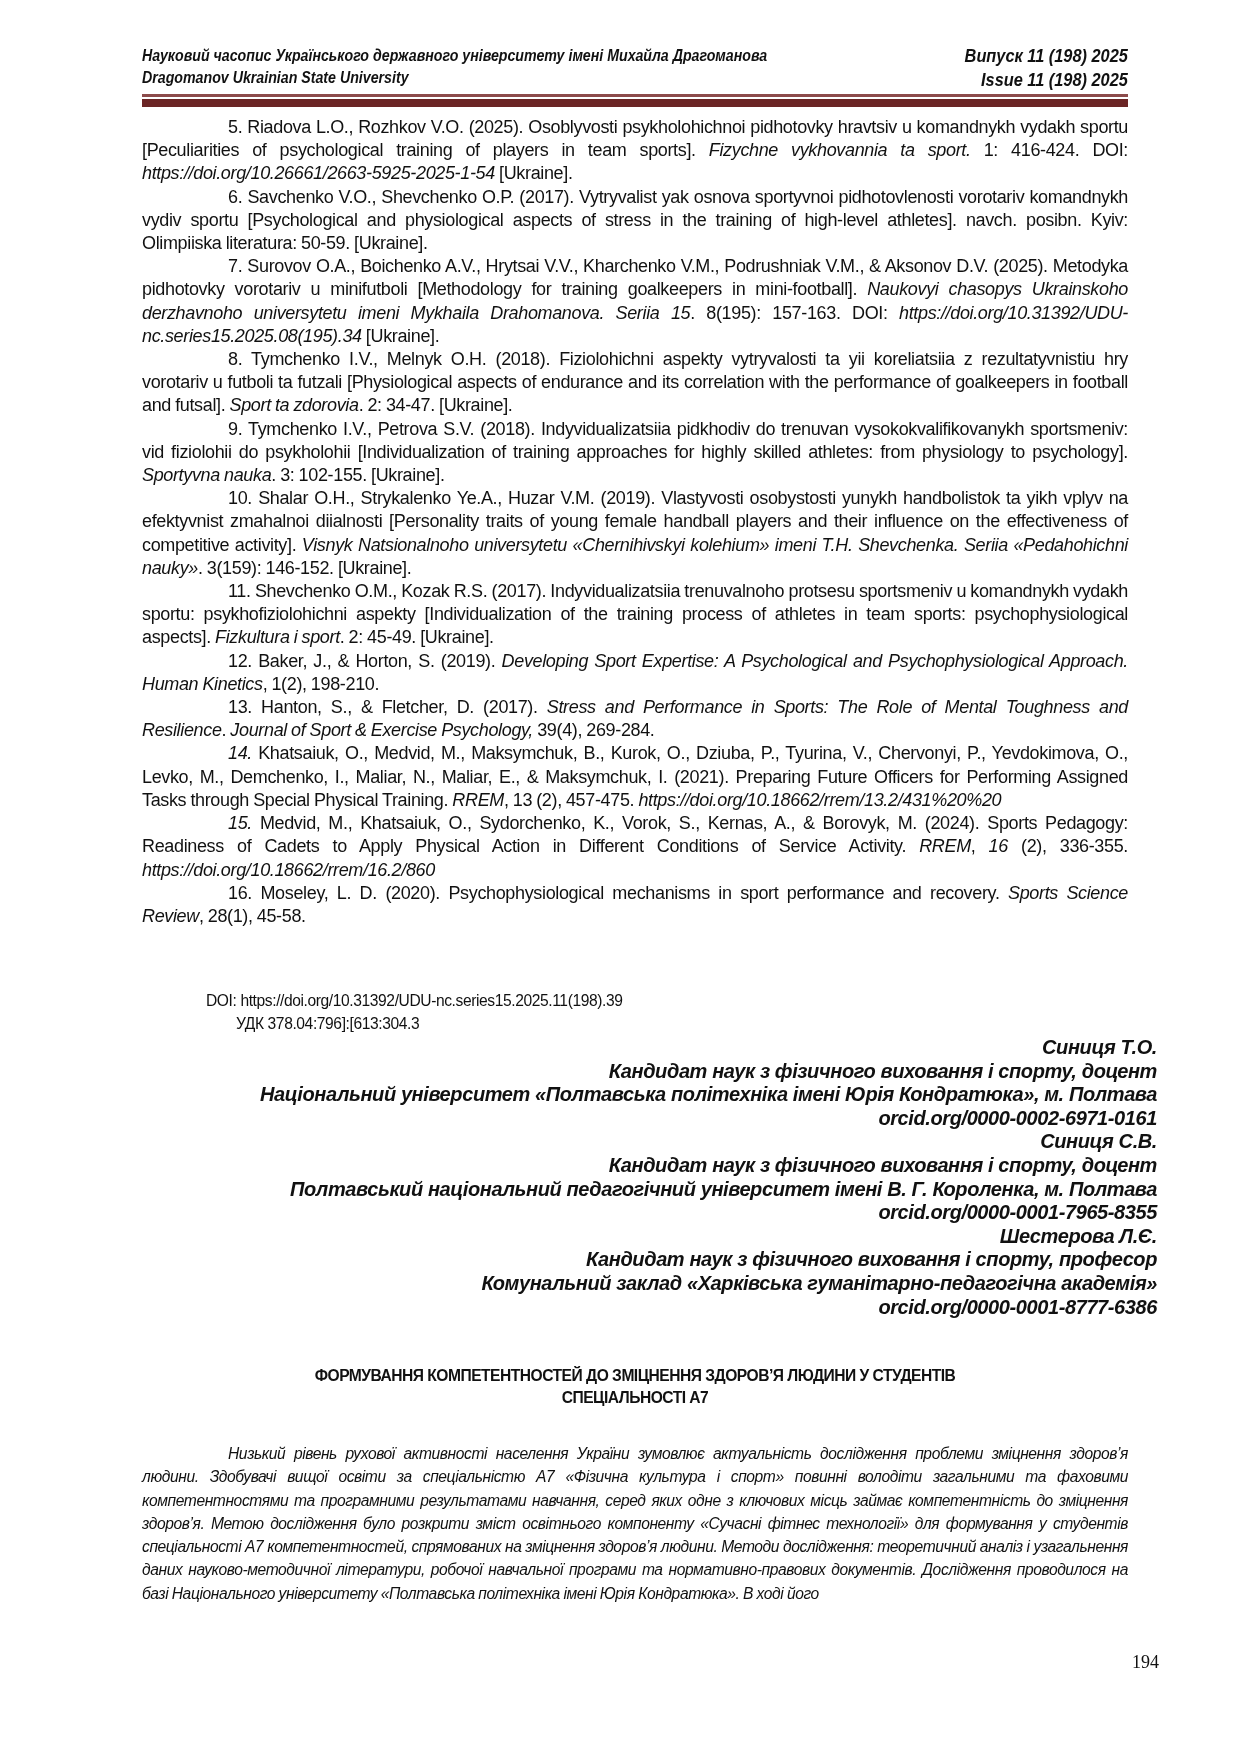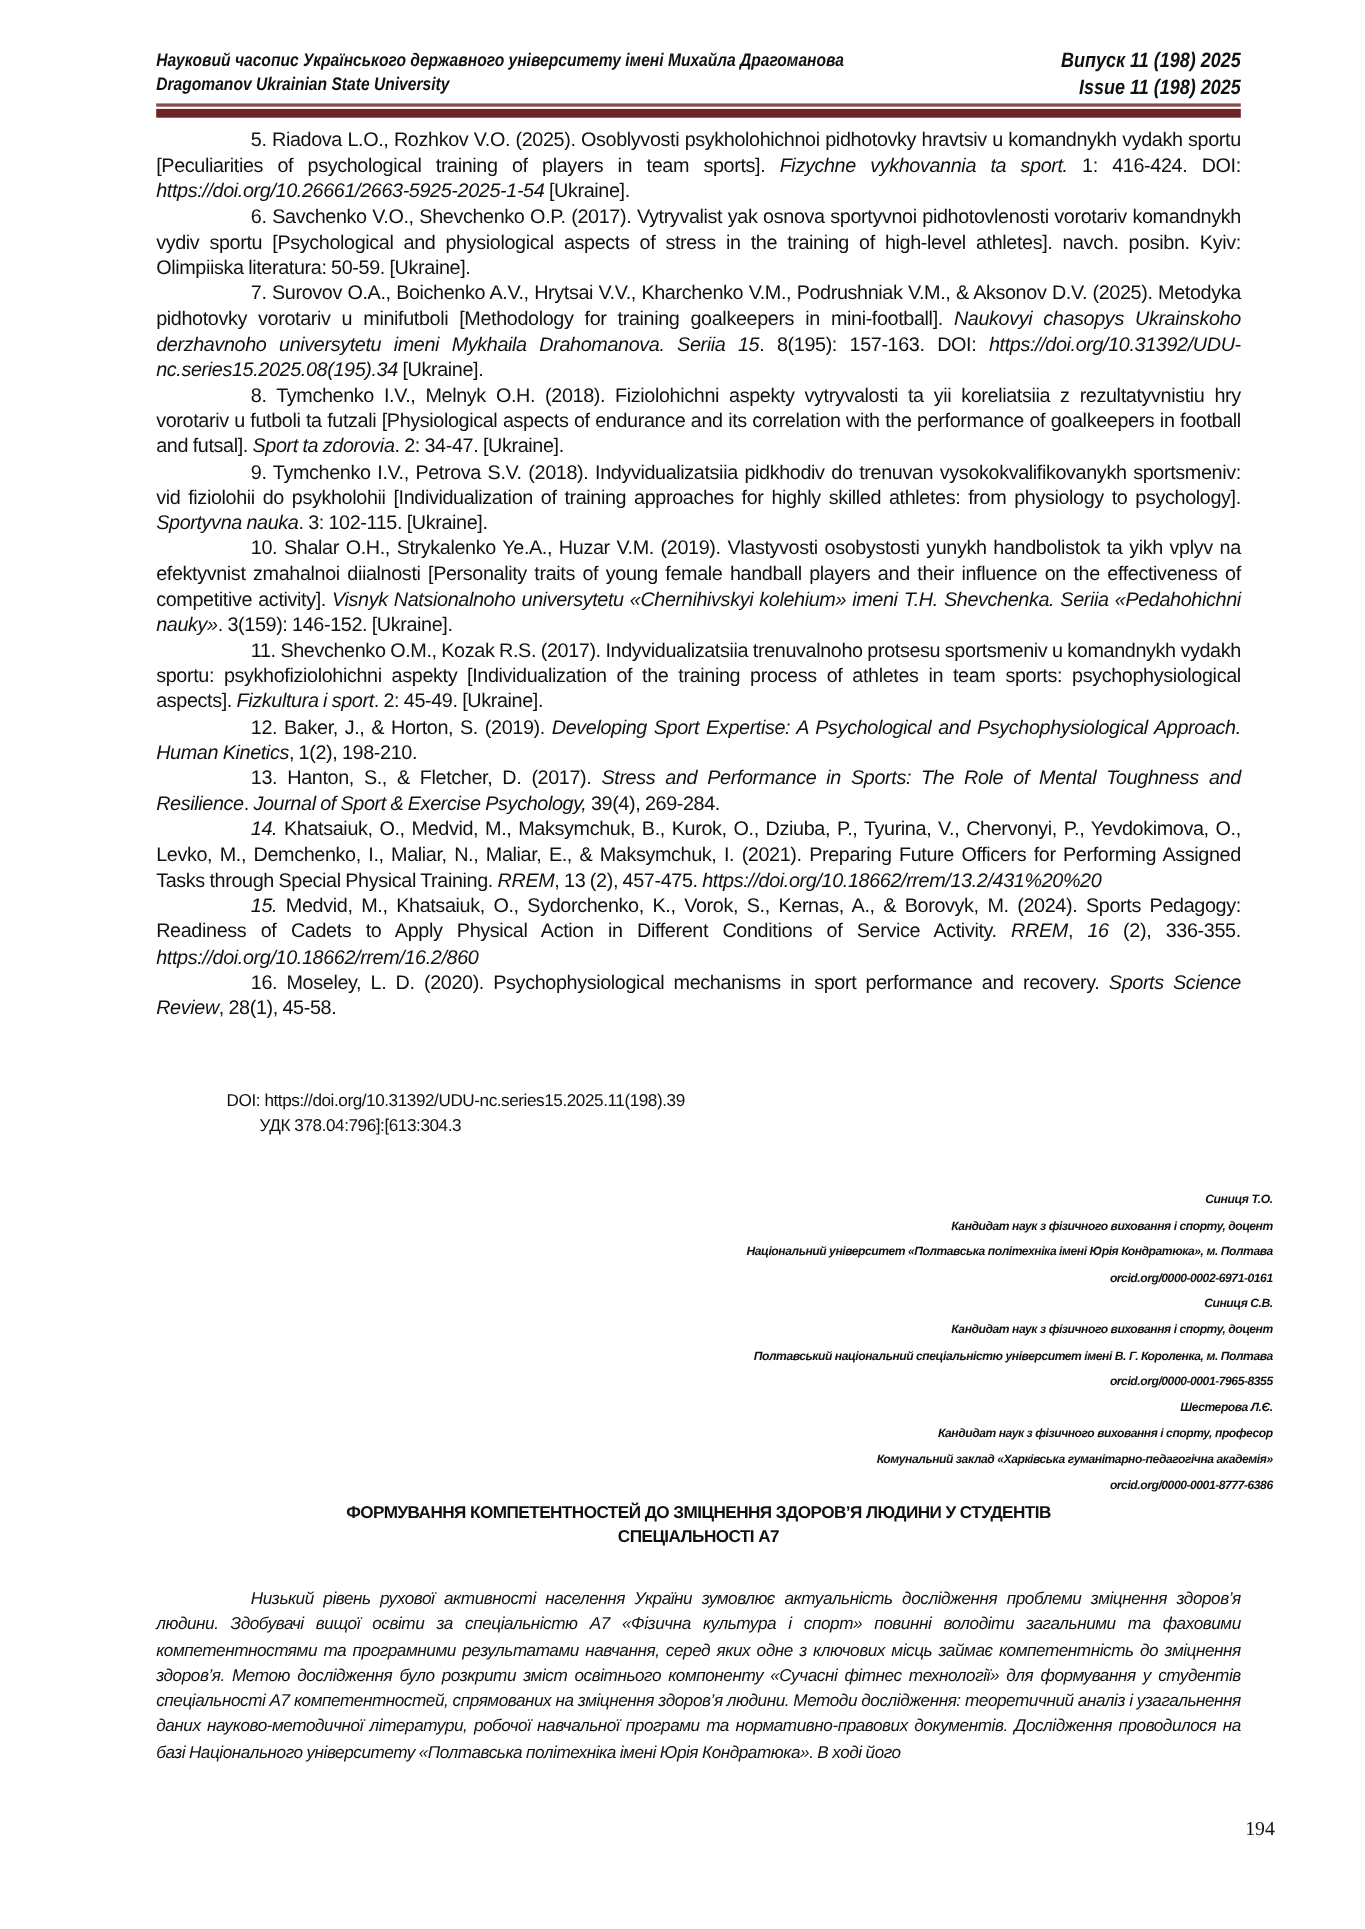--- a/index.html
+++ b/index.html
@@ -12,21 +12,21 @@
   .rule-thin { position: absolute; left: 142px; top: 94px; width: 986px; height: 3px; background: #8c4b4b; }
   .rule-thick { position: absolute; left: 142px; top: 99px; width: 986px; height: 8px; background: #6b2525; }
 
   .refs { position: absolute; left: 142px; top: 116px; width: 986px; font-family: "Liberation Sans", sans-serif; font-size: 18px; line-height: 23.2px; }
   .ref { text-align: justify; text-indent: 86px; margin: 0; letter-spacing: -0.35px; word-spacing: -0.5px; }
   .ref i { font-style: italic; }
 
   .doi-block { position: absolute; left: 206px; top: 989px; font-family: "Liberation Sans", sans-serif; font-weight: normal; font-size: 15.6px; line-height: 23px; letter-spacing: -0.4px; }
   .udk { margin-left: 30px; }
 
-  .authors { position: absolute; right: 113px; top: 1036px; width: 900px; text-align: right; font-family: "Liberation Sans", sans-serif; font-weight: bold; font-style: italic; font-size: 11px; line-height: 23.6px; letter-spacing: -0.4px; margin-top: 44px; }
+  .authors { position: absolute; right: 113px; top: 1036px; width: 900px; text-align: right; font-family: "Liberation Sans", sans-serif; font-weight: bold; font-style: italic; font-size: 20px; line-height: 23.6px; letter-spacing: -0.4px; }
   .authors div { white-space: nowrap; }
 
   .title { position: absolute; left: 142px; top: 1365px; width: 986px; text-align: center; font-family: "Liberation Sans", sans-serif; font-weight: bold; font-size: 15.6px; line-height: 22px; letter-spacing: -0.5px; }
 
   .abstract { position: absolute; left: 142px; top: 1442px; width: 986px; font-family: "Liberation Sans", sans-serif; font-style: italic; font-size: 15.6px; line-height: 23.3px; text-align: justify; text-indent: 86px; letter-spacing: -0.4px; word-spacing: -0.4px; margin: 0; }
 
   .pageno { position: absolute; left: 1112px; top: 1652px; font-family: "Liberation Serif", serif; font-size: 18px; margin-left: 20px; }
 </style>
 </head>
 <body>
@@ -44,21 +44,21 @@
     </div>
   </div>
   <div class="rule-thin"></div>
   <div class="rule-thick"></div>
 
   <div class="refs">
     <p class="ref"><span>5.</span> <span>Riadova L.O., Rozhkov V.O. (2025). Osoblyvosti psykholohichnoi pidhotovky hravtsiv u komandnykh vydakh sportu [Peculiarities of psychological training of players in team sports]. </span><i>Fizychne vykhovannia ta sport.</i><span> 1: 416-424. DOI: </span><i>https://doi.org/10.26661/2663-5925-2025-1-54</i><span> [Ukraine].</span></p>
     <p class="ref"><span>6.</span> <span>Savchenko V.O., Shevchenko O.P. (2017). Vytryvalist yak osnova sportyvnoi pidhotovlenosti vorotariv komandnykh vydiv sportu [Psychological and physiological aspects of stress in the training of high-level athletes]. navch. posibn. Kyiv: Olimpiiska literatura: 50-59. [Ukraine].</span></p>
     <p class="ref"><span>7.</span> <span>Surovov O.A., Boichenko A.V., Hrytsai V.V., Kharchenko V.M., Podrushniak V.M., &amp; Aksonov D.V. (2025). Metodyka pidhotovky vorotariv u minifutboli [Methodology for training goalkeepers in mini-football]. </span><i>Naukovyi chasopys Ukrainskoho derzhavnoho universytetu imeni Mykhaila Drahomanova. Seriia 15</i><span>. 8(195): 157-163. DOI: </span><i>https://doi.org/10.31392/UDU-nc.series15.2025.08(195).34</i><span> [Ukraine].</span></p>
     <p class="ref"><span>8.</span> <span>Tymchenko I.V., Melnyk O.H. (2018). Fiziolohichni aspekty vytryvalosti ta yii koreliatsiia z rezultatyvnistiu hry vorotariv u futboli ta futzali [Physiological aspects of endurance and its correlation with the performance of goalkeepers in football and futsal]. </span><i>Sport ta zdorovia</i><span>. 2: 34-47. [Ukraine].</span></p>
-    <p class="ref"><span>9.</span> <span>Tymchenko I.V., Petrova S.V. (2018). Indyvidualizatsiia pidkhodiv do trenuvan vysokokvalifikovanykh sportsmeniv: vid fiziolohii do psykholohii [Individualization of training approaches for highly skilled athletes: from physiology to psychology]. </span><i>Sportyvna nauka</i><span>. 3: 102-115. [Ukraine].</span></p>
+    <p class="ref"><span>9.</span> <span>Tymchenko I.V., Petrova S.V. (2018). Indyvidualizatsiia pidkhodiv do trenuvan vysokokvalifikovanykh sportsmeniv: vid fiziolohii do psykholohii [Individualization of training approaches for highly skilled athletes: from physiology to psychology]. </span><i>Sportyvna nauka</i><span>. 3: 102-155. [Ukraine].</span></p>
     <p class="ref"><span>10.</span> <span>Shalar O.H., Strykalenko Ye.A., Huzar V.M. (2019). Vlastyvosti osobystosti yunykh handbolistok ta yikh vplyv na efektyvnist zmahalnoi diialnosti [Personality traits of young female handball players and their influence on the effectiveness of competitive activity]. </span><i>Visnyk Natsionalnoho universytetu «Chernihivskyi kolehium» imeni T.H. Shevchenka. Seriia «Pedahohichni nauky»</i><span>. 3(159): 146-152. [Ukraine].</span></p>
     <p class="ref"><span>11.</span> <span>Shevchenko O.M., Kozak R.S. (2017). Indyvidualizatsiia trenuvalnoho protsesu sportsmeniv u komandnykh vydakh sportu: psykhofiziolohichni aspekty [Individualization of the training process of athletes in team sports: psychophysiological aspects]. </span><i>Fizkultura i sport</i><span>. 2: 45-49. [Ukraine].</span></p>
     <p class="ref"><span>12.</span> <span>Baker, J., &amp; Horton, S. (2019). </span><i>Developing Sport Expertise: A Psychological and Psychophysiological Approach. Human Kinetics</i><span>, 1(2), 198-210.</span></p>
     <p class="ref"><span>13.</span> <span>Hanton, S., &amp; Fletcher, D. (2017). </span><i>Stress and Performance in Sports: The Role of Mental Toughness and Resilience</i><span>. </span><i>Journal of Sport &amp; Exercise Psychology,</i><span> 39(4), 269-284.</span></p>
     <p class="ref"><i>14.</i> <span>Khatsaiuk, O., Medvid, M., Maksymchuk, B., Kurok, O., Dziuba, P., Tyurina, V., Chervonyi, P., Yevdokimova, O., Levko, M., Demchenko, I., Maliar, N., Maliar, E., &amp; Maksymchuk, I. (2021). Preparing Future Officers for Performing Assigned Tasks through Special Physical Training. </span><i>RREM</i><span>, 13 (2), 457-475. </span><i>https://doi.org/10.18662/rrem/13.2/431%20%20</i></p>
     <p class="ref"><i>15.</i> <span>Medvid, M., Khatsaiuk, O., Sydorchenko, K., Vorok, S., Kernas, A., &amp; Borovyk, M. (2024). Sports Pedagogy: Readiness of Cadets to Apply Physical Action in Different Conditions of Service Activity. </span><i>RREM</i><span>, </span><i>16</i><span> (2), 336-355. </span><i>https://doi.org/10.18662/rrem/16.2/860</i></p>
     <p class="ref"><span>16.</span> <span>Moseley, L. D. (2020). Psychophysiological mechanisms in sport performance and recovery. </span><i>Sports Science Review</i><span>, 28(1), 45-58.</span></p>
   </div>
 
   <div class="doi-block">
@@ -66,21 +66,21 @@
     <div class="udk">УДК 378.04:796]:[613:304.3</div>
   </div>
 
   <div class="authors">
     <div>Синиця Т.О.</div>
     <div>Кандидат наук з фізичного виховання і спорту, доцент</div>
     <div>Національний університет «Полтавська політехніка імені Юрія Кондратюка», м. Полтава</div>
     <div>orcid.org/0000-0002-6971-0161</div>
     <div>Синиця С.В.</div>
     <div>Кандидат наук з фізичного виховання і спорту, доцент</div>
-    <div>Полтавський національний спеціальністю університет імені В. Г. Короленка, м. Полтава</div>
+    <div>Полтавський національний педагогічний університет імені В. Г. Короленка, м. Полтава</div>
     <div>orcid.org/0000-0001-7965-8355</div>
     <div>Шестерова Л.Є.</div>
     <div>Кандидат наук з фізичного виховання і спорту, професор</div>
     <div>Комунальний заклад «Харківська гуманітарно-педагогічна академія»</div>
     <div>orcid.org/0000-0001-8777-6386</div>
   </div>
 
   <div class="title">
     <div>ФОРМУВАННЯ КОМПЕТЕНТНОСТЕЙ ДО ЗМІЦНЕННЯ ЗДОРОВ’Я ЛЮДИНИ У СТУДЕНТІВ</div>
     <div>СПЕЦІАЛЬНОСТІ А7</div>

